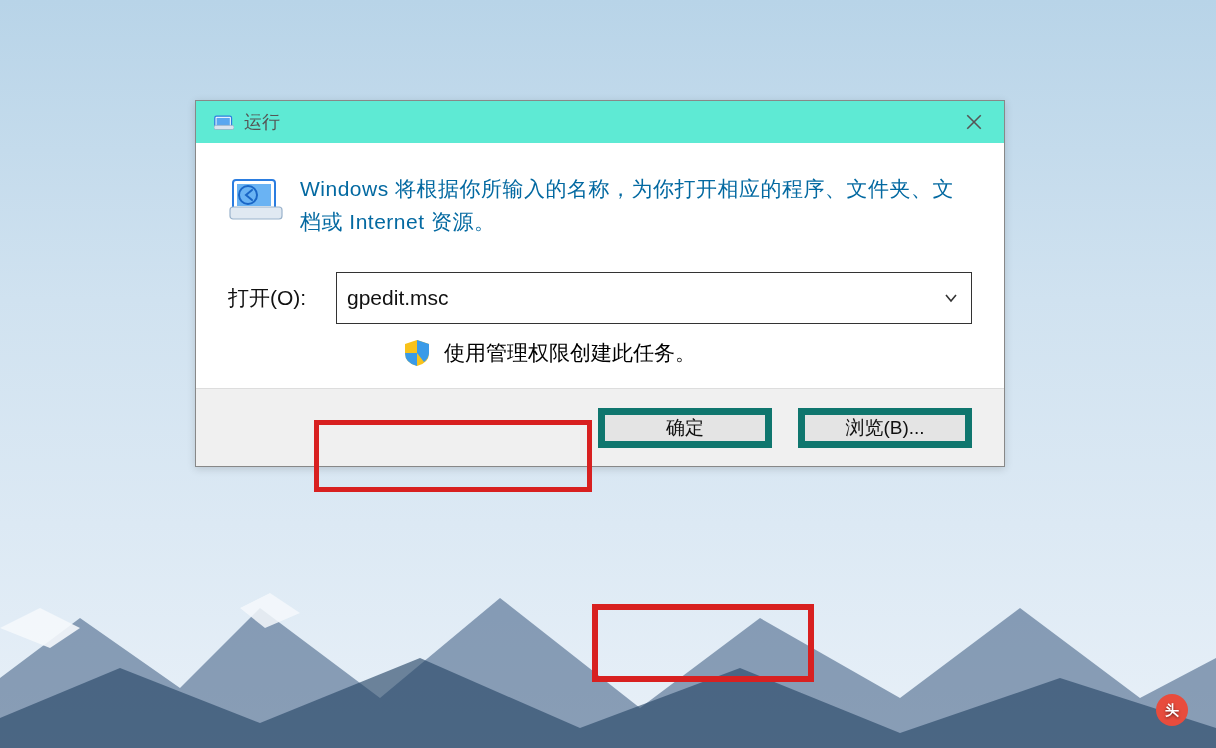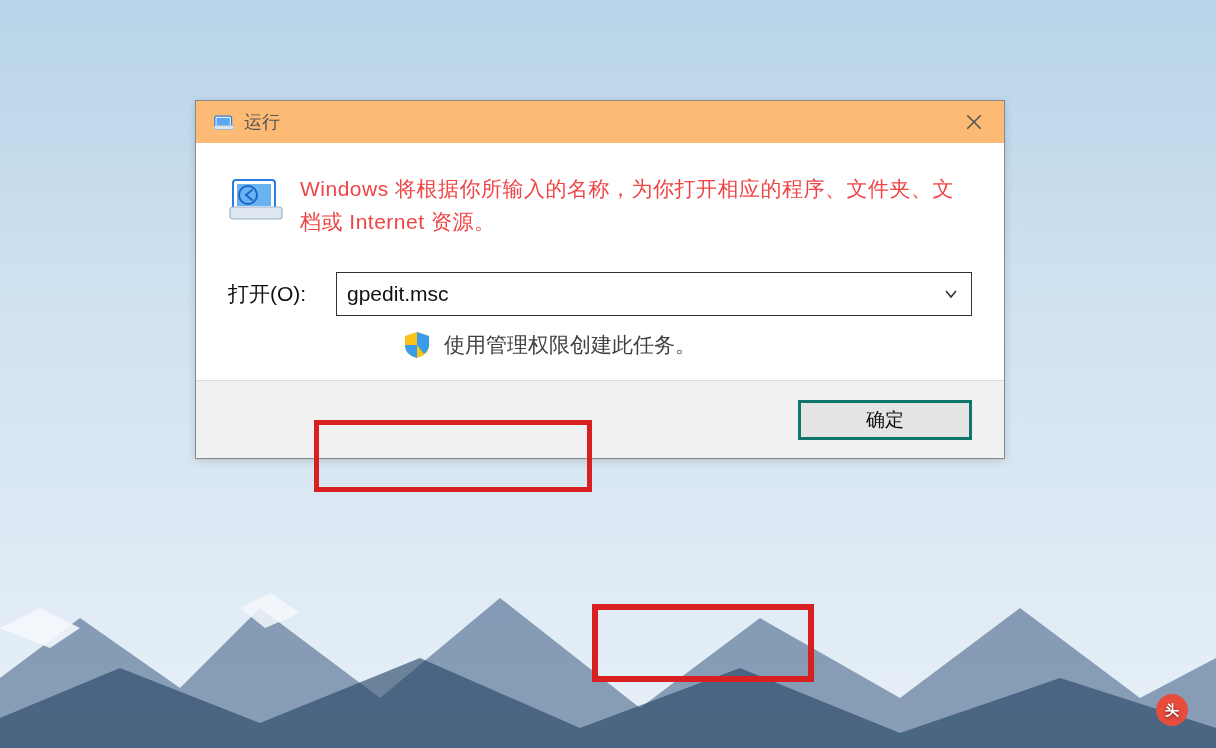--- a/index.html
+++ b/index.html
@@ -28,21 +28,21 @@
       border: 1px solid #888;
       box-shadow: 0 2px 8px rgba(0,0,0,0.15);
       z-index: 10;
     }
     .titlebar {
       height: 42px;
       display: flex;
       align-items: center;
       justify-content: space-between;
       padding: 0 18px 0 18px;
-      background: #fdba74;
+      background: #5eead4;
     }
     .title-left { display: flex; align-items: center; gap: 10px; }
     .run-icon {
       width: 20px;
       height: 18px;
       display: inline-block;
     }
     .title-text { font-size: 18px; color: #555; }
     .close-btn {
       width: 24px;
@@ -64,21 +64,21 @@
       margin-bottom: 34px;
     }
     .run-big-icon {
       width: 56px;
       height: 48px;
       flex-shrink: 0;
       margin-top:2px;
     }
     .description-text {
       font-size: 21px;
-      color: #ef4444;
+      color: #0369a1;
       line-height: 1.55;
       letter-spacing: 0.5px;
     }
     .open-row {
       display: flex;
       align-items: center;
       gap: 24px;
       margin-bottom: 14px;
     }
     .open-label {
@@ -86,21 +86,21 @@
       color: #111;
       width: 84px;
       flex-shrink:0;
     }
     .combo-wrap {
       position: relative;
       flex: 1;
     }
     .combo {
       width: 100%;
-      height: 44px;
+      height: 52px;
       border: 1px solid #333;
       font-size: 21px;
       padding: 4px 40px 4px 10px;
       background:#fff;
       color:#111;
     }
     .combo-chevron {
       position: absolute;
       right: 14px;
       top: 50%;
@@ -121,35 +121,35 @@
     }
     .note-row {
       display: flex;
       align-items: center;
       gap: 12px;
       padding-left: 174px;
       margin-top:4px;
       margin-bottom: 10px;
     }
     .shield-icon { width: 30px; height: 30px; }
-    .note-text { font-size: 21px; color: #404040; }
+    .note-text { font-size: 21px; color: #000000; }
     .dialog-footer {
       background: #f0f0f0;
       height: 78px;
       display: flex;
       align-items: center;
       justify-content: flex-end;
       gap: 26px;
       padding-right: 32px;
       border-top: 1px solid #ddd;
     }
     .btn {
       width: 174px;
       height: 40px;
-      border: 3px solid #0f766e;
+      border: 7px solid #0f766e;
       background: #e4e4e4;
       font-size: 19px;
       color: #111;
       cursor: pointer;
       font-family: inherit;
     }
     .highlight-ok {
       position: absolute;
       border: 6px solid #d82020;
       left: 396px;
@@ -242,20 +242,21 @@
           <path d="M15 2 L27 6 L27 15 Q27 20 22 24 L15 15 Z" fill="#3a9be8"></path>
           <path d="M15 15 L15 28 Q3 25 3 15 Z" fill="#3a9be8"></path>
         </svg>
       </span>
       <span class="note-text">使用管理权限创建此任务。</span>
     </div>
   </div>
 
   <div class="dialog-footer">
     <button class="btn">确定</button>
+    <button class="btn">浏览(B)...</button>
   </div>
 
   <div class="highlight-input"></div>
   <div class="highlight-ok"></div>
 </div>
 
 <div class="watermark">
   <span class="watermark-logo">
     <svg width="20" height="20" viewBox="0 0 20 20">
         <text x="10" y="15" text-anchor="middle" fill="#fff" font-size="14" font-weight="bold">头</text>

